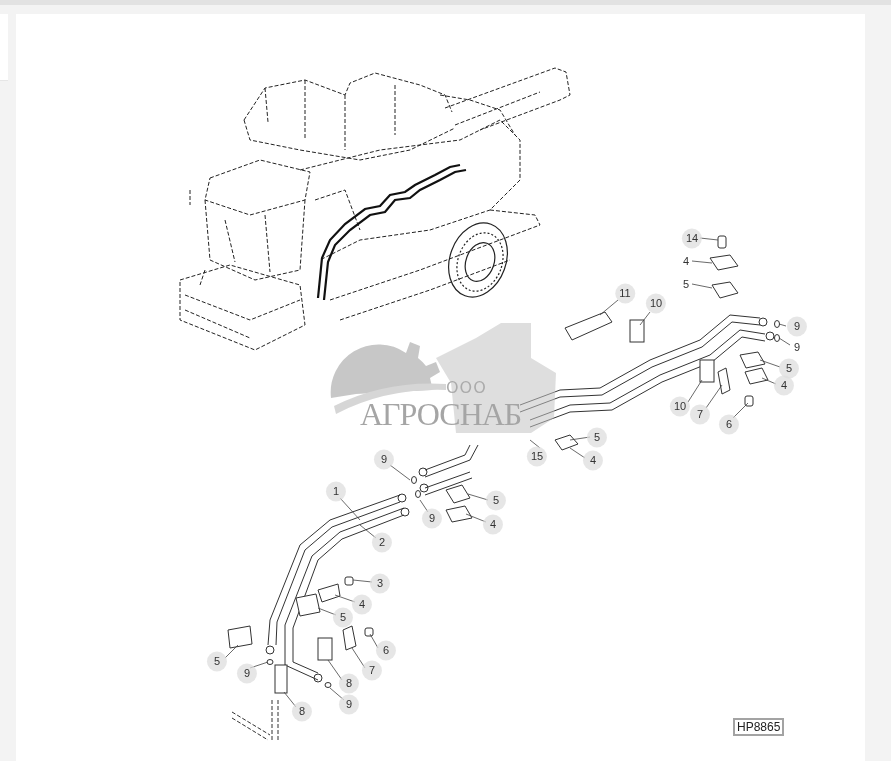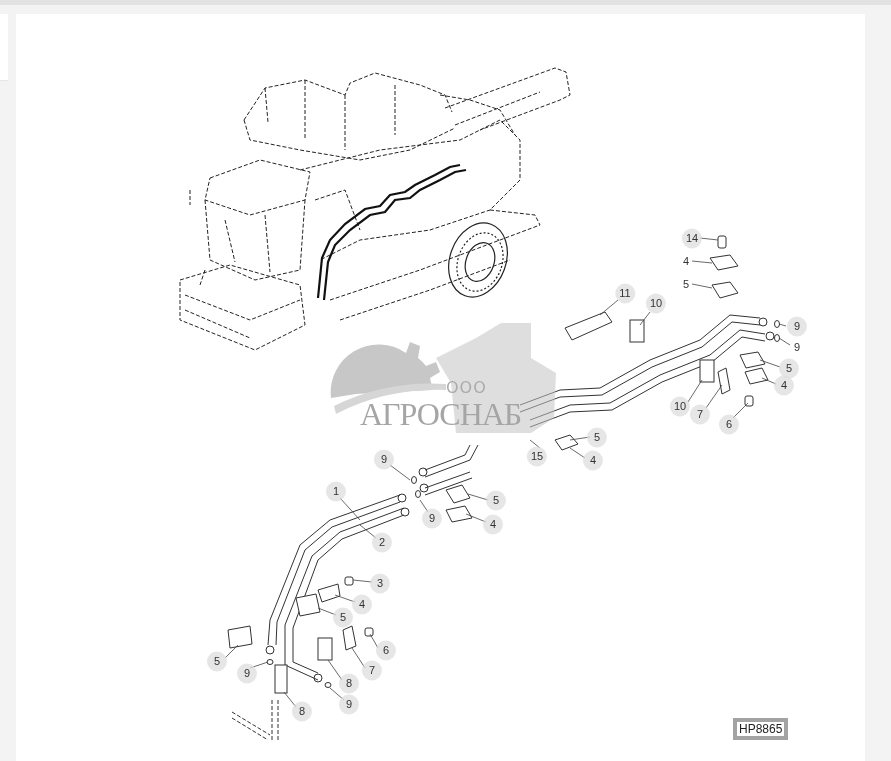--- a/index.html
+++ b/index.html
@@ -46,21 +46,21 @@
     font-size: 16px; color: #666; letter-spacing: 1px;
     font-family: "DejaVu Sans", sans-serif;
   }
   .wm-name {
     position: absolute; left: 34px; top: 78px;
     font-size: 32px; color: #5c5c5c; letter-spacing: -1px;
     font-family: "Liberation Serif", serif;
   }
   .figure-id {
     position: absolute; left: 733px; top: 718px;
-    border: 4px solid #a3a3a3; padding: 0 2px;
+    border: 2px solid #a3a3a3; padding: 0 2px;
     font-size: 12px; color: #222; line-height: 14px;
     background: #fff;
   }
 </style>
 </head>
 <body>
 
 <div class="topbar"></div>
 <div class="left-panel"></div>
 <div class="card"></div>

